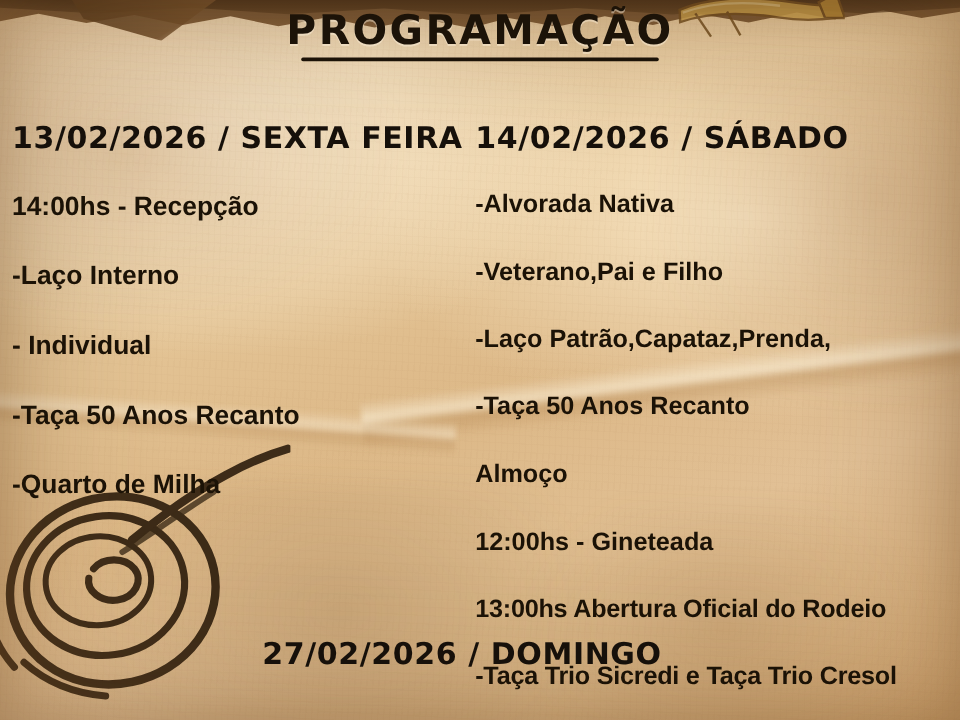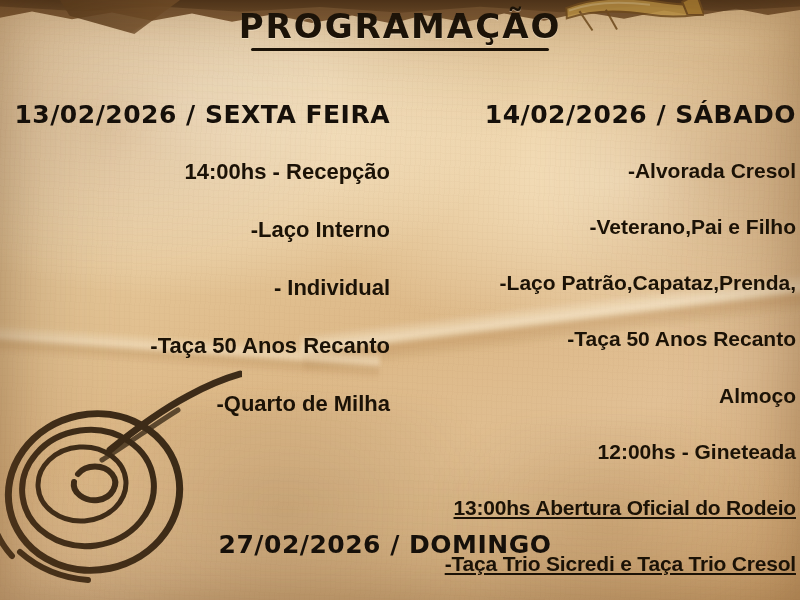--- a/index.html
+++ b/index.html
@@ -181,21 +181,21 @@
     transform: translateX(-50%);
     top: 48px;
     width: 298px;
     height: 3px;
     background: #1c1308;
     border-radius: 2px;
   }
 
   .col {
     position: absolute;
-    text-align: right;
+    text-align: left;
     color: #1b1206;
   }
   .col-left {
     left: 10px;
     top: 100px;
     width: 380px;
   }
   .col-right {
     left: 396px;
     top: 100px;
@@ -236,21 +236,20 @@
     color: #1b1206;
     white-space: nowrap;
     margin-top: 28px;
   }
   .col-right .item {
     font-size: 21px;
     line-height: 1.34;
   }
   .col-right .item.tight {
     letter-spacing: -0.2px;
-    text-decoration: underline;
   }
 </style>
 </head>
 <body>
 
 <div id="poster">
 
   <div class="paper-base"></div>
   <div class="paper-stain-a"></div>
   <div class="paper-stain-b"></div>
@@ -304,21 +303,21 @@
         <li class="item">-Laço Interno</li>
         <li class="item">- Individual</li>
         <li class="item">-Taça 50 Anos Recanto</li>
         <li class="item">-Quarto de Milha</li>
       </ul>
     </div>
 
     <div class="col col-right">
       <div class="day-head">14/02/2026 / SÁBADO</div>
       <ul class="item-list">
-        <li class="item">-Alvorada Cresol</li>
+        <li class="item">-Alvorada Nativa</li>
         <li class="item">-Veterano,Pai e Filho</li>
         <li class="item">-Laço Patrão,Capataz,Prenda,</li>
         <li class="item">-Taça 50 Anos Recanto</li>
         <li class="item">Almoço</li>
         <li class="item">12:00hs - Gineteada</li>
         <li class="item tight">13:00hs Abertura Oficial do Rodeio</li>
         <li class="item tight">-Taça Trio Sicredi e Taça Trio Cresol</li>
         <li class="item">A noite Baile</li>
       </ul>
     </div>

